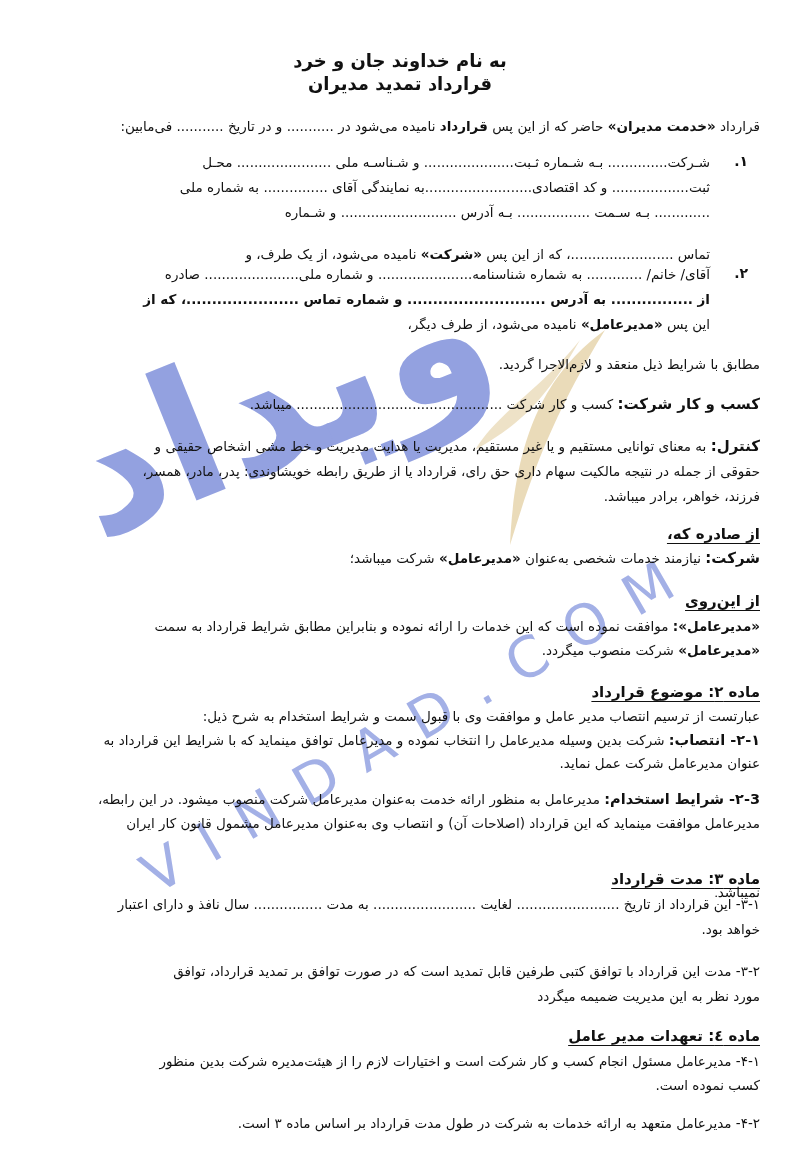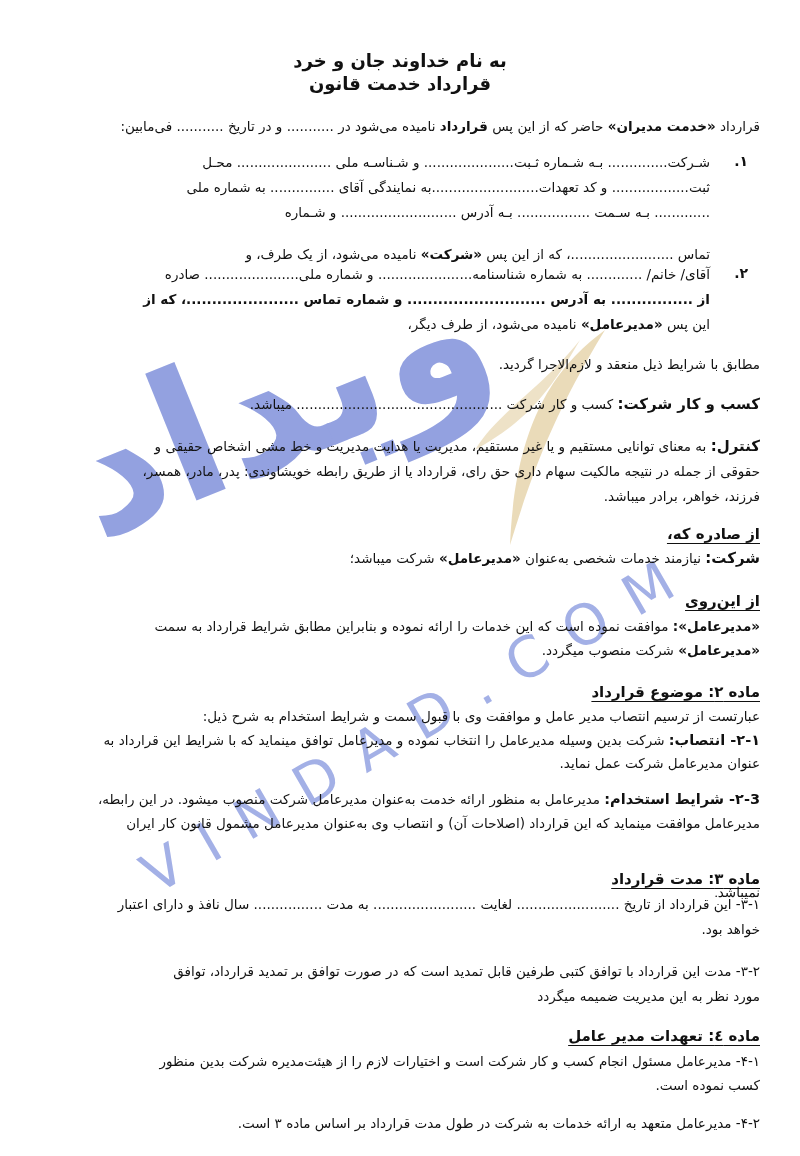--- a/index.html
+++ b/index.html
@@ -22,29 +22,29 @@
 
   <svg class="wm" style="left:470px;top:330px;z-index:1;" width="140" height="220" viewBox="0 0 140 220">
     <path d="M135 0 C80 40 45 100 40 215 C60 150 80 90 135 0 Z" fill="#e3cfa2" opacity="0.75"></path>
     <path d="M110 10 C70 60 30 80 5 120 C40 100 70 80 110 10 Z" fill="#e3cfa2" opacity="0.6"></path>
   </svg>
   <div class="wm" style="left:40px;top:400px;z-index:1;transform:rotate(-22deg);transform-origin:left top;font-size:180px;font-weight:bold;color:#6f82d6;opacity:0.75;direction:rtl;line-height:1;">ویداد</div>
   <div class="wm" style="left:130px;top:850px;z-index:1;transform:rotate(-30deg);transform-origin:left top;font-size:56px;letter-spacing:26px;color:#7d8fdc;opacity:0.7;direction:ltr;">VINDAD.COM</div>
 
   <div class="content">
     <div class="title" style="top:50px;">به نام خداوند جان و خرد</div>
-    <div class="title" style="top:73px;">قرارداد خدمت قانون</div>
+    <div class="title" style="top:73px;">قرارداد تمدید مدیران</div>
 
     <div class="line" style="top:117px;">
       <span>قرارداد</span> <b>«خدمت مدیران»</b> <span>حاضر که از این پس</span> <b>قرارداد</b> <span>نامیده می‌شود در ........... و در تاریخ ........... فی‌مابین:</span>
     </div>
 
     <div class="num" style="top:153px;">۱.</div>
     <div class="line ind" style="top:153px;">شـرکت.............. بـه شـماره ثـبت..................... و شـناسـه ملی ...................... محـل</div>
-    <div class="line ind" style="top:178px;">ثبت.................. و کد تعهدات.........................به نمایندگی آقای ............... به شماره ملی</div>
+    <div class="line ind" style="top:178px;">ثبت.................. و کد اقتصادی.........................به نمایندگی آقای ............... به شماره ملی</div>
     <div class="line ind" style="top:203px;">............. بـه سـمت ................. بـه آدرس ........................... و شـماره</div>
     <div class="line ind" style="top:245px;">
       <span>تماس ........................، که از این پس</span> <b>«شرکت»</b> <span>نامیده می‌شود، از یک طرف، و</span>
     </div>
 
     <div class="num" style="top:265px;">۲.</div>
     <div class="line ind" style="top:265px;">آقای/ خانم/ ............. به شماره شناسنامه...................... و شماره ملی...................... صادره</div>
     <div class="line ind" style="top:290px;font-weight:bold;">از ................ به آدرس ........................... و شماره تماس ......................، که از</div>
     <div class="line ind" style="top:315px;">
       <span>این پس</span> <b>«مدیرعامل»</b> <span>نامیده می‌شود، از طرف دیگر،</span>

